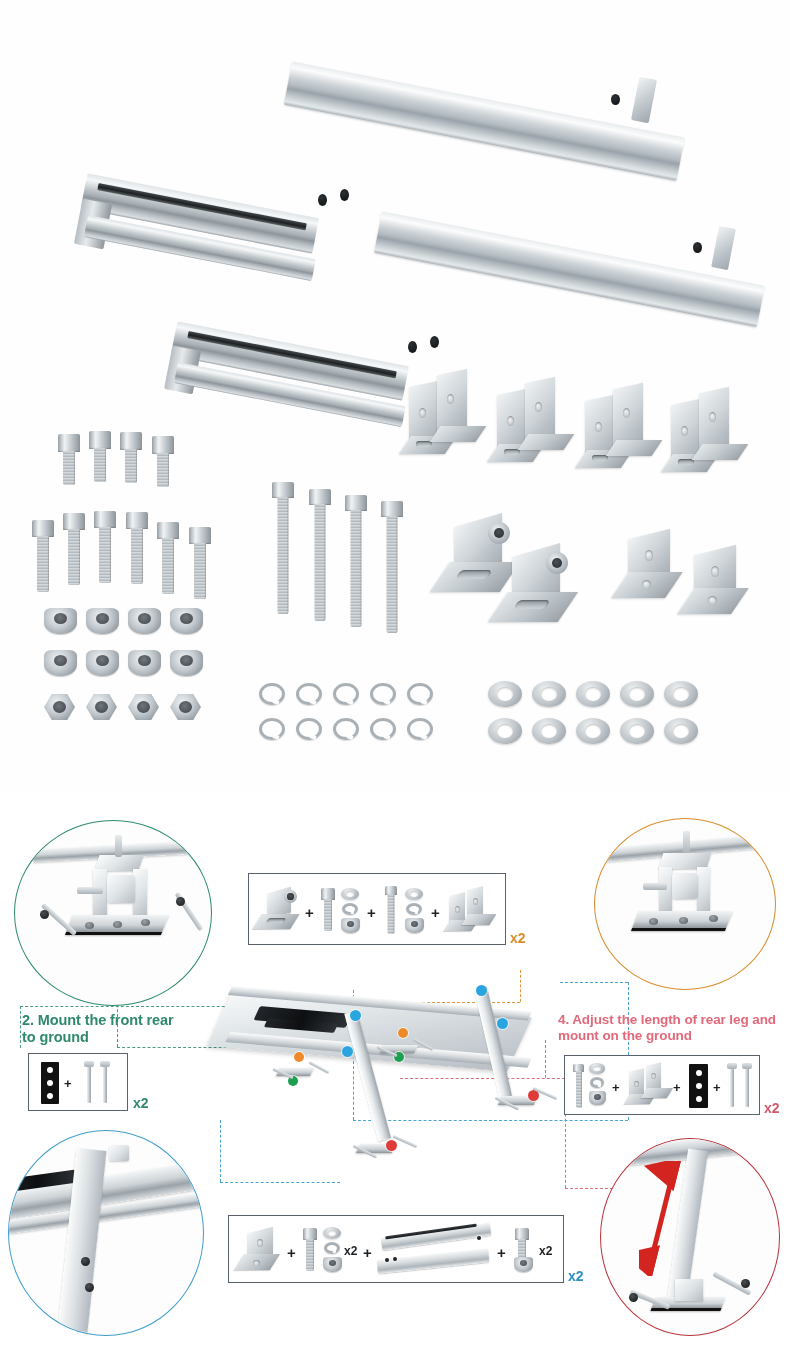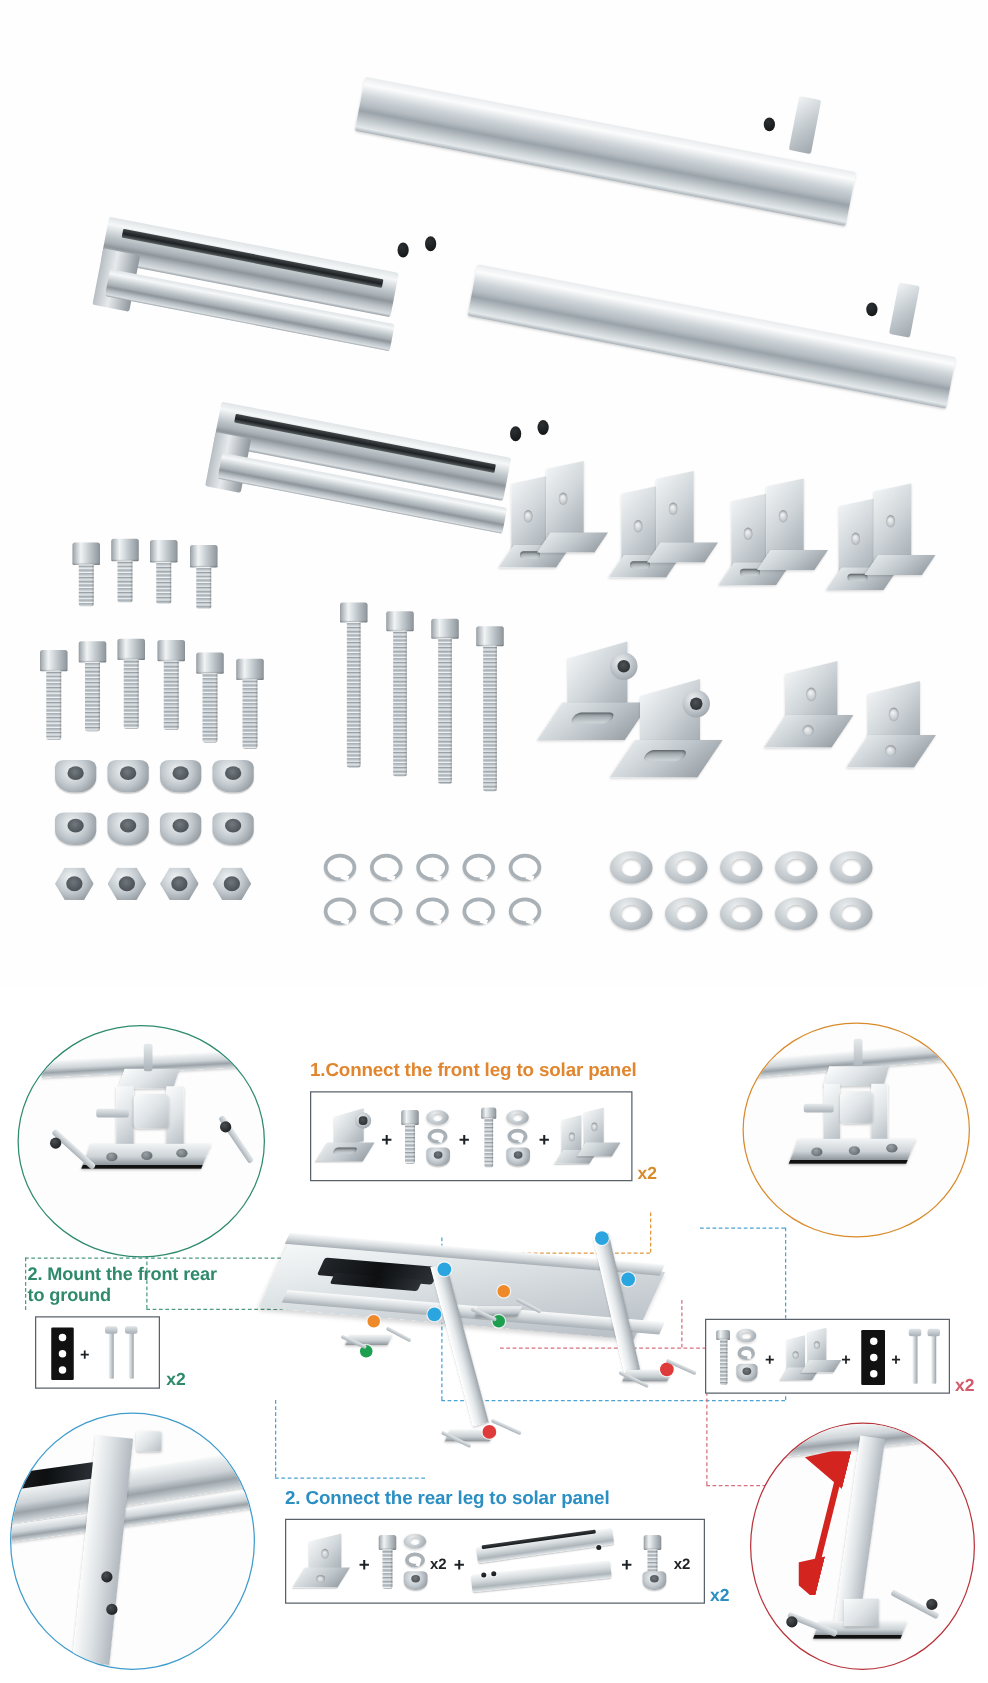--- a/index.html
+++ b/index.html
@@ -626,21 +626,20 @@
 
       <div class="leg" style="left:242px; top:28px; width:13px; height:112px; transform: rotate(-13deg); transform-origin: top center;"></div>
       <div class="joint-dot jd-blue" style="left:244px; top:25px; width:11px; height:11px;"></div>
       <div class="joint-dot jd-blue" style="left:265px; top:58px; width:11px; height:11px;"></div>
       <div class="foot" style="left:268px; top:136px; width:36px; height:9px; transform: skewX(-26deg);"></div>
       <div class="joint-dot jd-red" style="left:296px; top:130px; width:11px; height:11px;"></div>
       <div class="mini-screw" style="left:262px; top:142px; width:26px; height:3px; transform: rotate(26deg);"></div>
       <div class="mini-screw" style="left:300px; top:132px; width:26px; height:3px; transform: rotate(24deg);"></div>
     </div>
 
-    <div class="step-title t-orange" style="left:248px; top:58px; width:290px; font-size:15px;">1.Connect the front leg to solar panel</div>
     <div class="parts-box" style="left:248px; top:83px; width:258px; height:72px;">
 
       <div class="pb" style="left:8px; top:14px;">
         <div class="pb-bracket-face" style="left:10px; top:2px; width:24px; height:26px; transform: skewY(-16deg);"></div>
         <div class="hinge-barrel" style="left:27px; top:2px; width:13px; height:13px;"></div>
         <div class="pb-bracket-base" style="left:0px; top:26px; width:38px; height:15px; transform: skewX(-32deg);"></div>
         <div class="br-slot" style="left:10px; top:30px; width:18px; height:5px; transform: skewX(-28deg);"></div>
       </div>
       <span class="plus" style="left:56px; top:30px;">+</span>
 
@@ -667,20 +666,21 @@
         <div class="pb-bracket-face" style="left:2px; top:8px; width:16px; height:30px; transform: skewY(-14deg);"></div>
         <div class="br-hole" style="left:8px; top:20px; width:5px; height:7px;"></div>
         <div class="pb-bracket-base" style="left:0px; top:34px; width:28px; height:11px; transform: skewX(-32deg);"></div>
         <div class="pb-bracket-face" style="left:20px; top:2px; width:16px; height:30px; transform: skewY(-14deg);"></div>
         <div class="br-hole" style="left:26px; top:12px; width:5px; height:7px;"></div>
         <div class="pb-bracket-base" style="left:18px; top:28px; width:28px; height:11px; transform: skewX(-32deg);"></div>
       </div>
     </div>
     <span class="qty q-orange" style="left:510px; top:140px;">x2</span>
 
+    <div class="step-title t-pink" style="left:558px; top:222px; width:226px; font-size:13.5px;">4. Adjust the length of rear leg and mount on the ground</div>
     <div class="parts-box" style="left:564px; top:265px; width:196px; height:60px;">
 
       <div class="bolt" style="left:8px; top:8px; width:11px; height:44px;">
         <div class="head" style="height:8px;"></div>
           <div class="shank" style="top:7px; width:6px; height:37px;"></div>
       </div>
       <div class="flat-washer" style="left:24px; top:7px; width:16px; height:11px;"></div>
       <div class="spring-washer" style="left:25px; top:21px; width:14px; height:11px;"></div>
       <div class="flange-nut" style="left:24px; top:35px; width:17px; height:14px;"></div>
       <span class="plus" style="left:47px; top:24px; font-size:13px;">+</span>
@@ -717,21 +717,20 @@
         <div class="bp-hole" style="top:31px;"></div>
       </div>
       <span class="plus" style="left:35px; top:22px; font-size:13px;">+</span>
       <div class="ground-screw" style="left:58px; top:11px; width:4px; height:38px;"></div>
       <div class="ground-screw-head" style="left:55px; top:7px; width:10px; height:6px;"></div>
       <div class="ground-screw" style="left:74px; top:11px; width:4px; height:38px;"></div>
       <div class="ground-screw-head" style="left:71px; top:7px; width:10px; height:6px;"></div>
     </div>
     <span class="qty q-green" style="left:133px; top:305px;">x2</span>
 
-    <div class="step-title t-blue" style="left:228px; top:400px; width:300px; font-size:15px;">2. Connect the rear leg to solar panel</div>
     <div class="parts-box" style="left:228px; top:425px; width:336px; height:68px;">
 
       <div class="pb" style="left:10px; top:12px;">
         <div class="pb-bracket-face" style="left:8px; top:2px; width:26px; height:28px; transform: skewY(-14deg);"></div>
         <div class="br-hole" style="left:18px; top:11px; width:6px; height:8px;"></div>
         <div class="pb-bracket-base" style="left:0px; top:26px; width:36px; height:16px; transform: skewX(-32deg);"></div>
         <div class="br-hole" style="left:14px; top:32px; width:7px; height:6px;"></div>
       </div>
       <span class="plus" style="left:58px; top:28px;">+</span>
 

